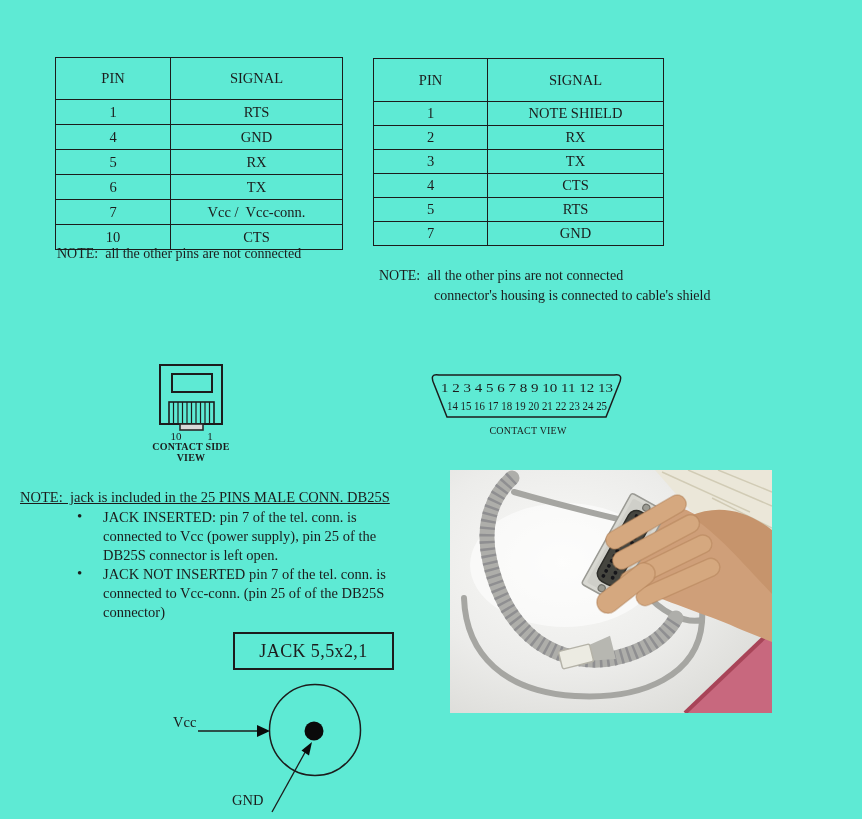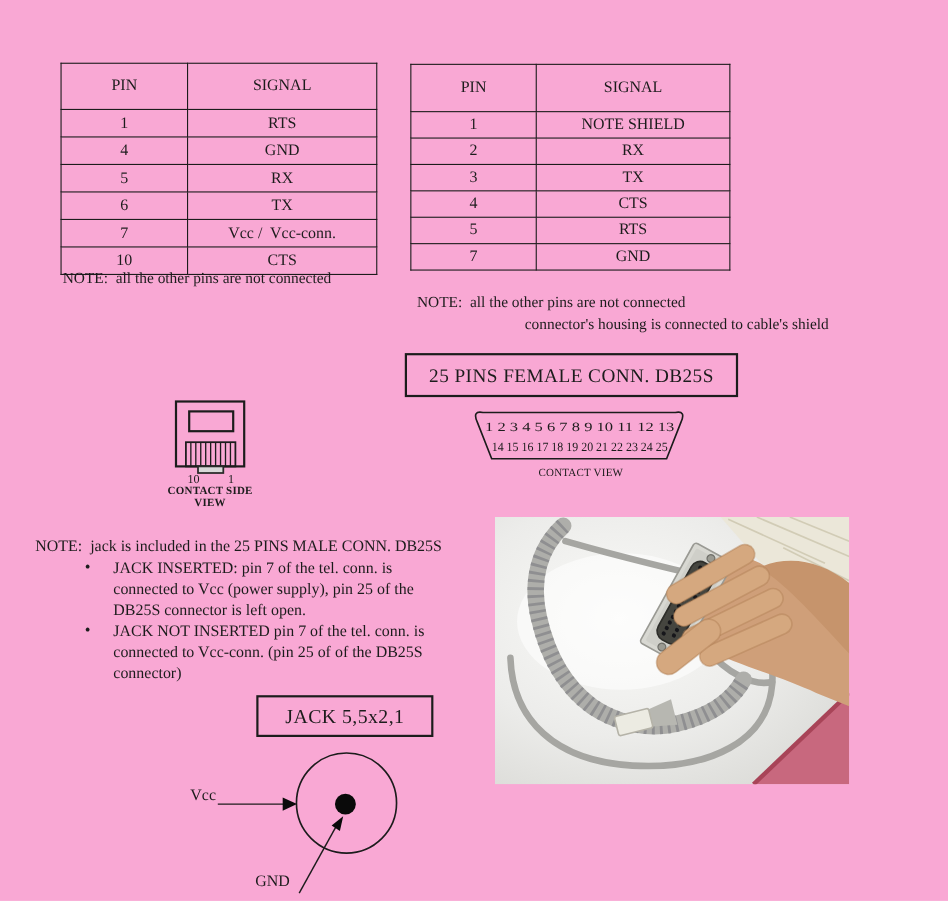--- a/index.html
+++ b/index.html
@@ -1,16 +1,16 @@
 <!DOCTYPE html>
 <html><head>
 <meta charset="utf-8">
 <style>
   html,body{margin:0;padding:0;background:#ffffff;}
-  .page{position:relative;width:862px;height:819px;background:#f9a8d4;
+  .page{position:relative;width:862px;height:819px;background:#5eead4;
         font-family:"Liberation Serif", serif;color:#1c1c1c;overflow:hidden;}
   .abs{position:absolute;}
   table.pins{border-collapse:collapse;position:absolute;table-layout:fixed;}
   table.pins th, table.pins td{
     border:1.6px solid #1c1c1c;text-align:center;vertical-align:middle;
     font-weight:normal;font-size:14.5px;padding:0;white-space:pre;}
   .t-left th{height:41px;} .t-left td{height:24px;}
   .t-right th{height:42px;} .t-right td{height:23px;}
   .note{font-size:14px;white-space:pre-wrap;line-height:18px;}
   .conn-label{border:2px solid #1c1c1c;text-align:center;
@@ -100,23 +100,22 @@
           <td>5</td>
           <td>RTS</td>
         </tr>
       <tr>
           <td>7</td>
           <td>GND</td>
         </tr>
     </tbody>
   </table>
   <div class="abs note" style="left:379px;top:267px;width:340px;">NOTE:  all the other pins are not connected</div>
-  <div class="abs note" style="left:434px;top:287px;width:340px;margin-left:43px;">connector's housing is connected to cable's shield</div>
-
-  <div class="abs conn-label" style="left:368px;top:321px;width:299px;height:36px;">25 PINS FEMALE CONN. DB25S</div>
+  <div class="abs note" style="left:434px;top:287px;width:340px;">connector's housing is connected to cable's shield</div>
+
 
   <svg class="abs" style="left:150px;top:362px;" width="90" height="72" viewBox="0 0 90 72">
     <rect x="10" y="3" width="62" height="59" fill="none" stroke="#1c1c1c" stroke-width="2"></rect>
     <rect x="22" y="12" width="40" height="18" fill="none" stroke="#1c1c1c" stroke-width="2"></rect>
     <rect x="19" y="40" width="45" height="22" fill="none" stroke="#1c1c1c" stroke-width="1.6"></rect>
     <g stroke="#1c1c1c" stroke-width="1.2">
       <line x1="23.5" y1="40" x2="23.5" y2="62"></line>
         <line x1="28" y1="40" x2="28" y2="62"></line>
       <line x1="32.5" y1="40" x2="32.5" y2="62"></line>
         <line x1="37" y1="40" x2="37" y2="62"></line>
@@ -132,21 +131,21 @@
   <div class="abs pin-num" style="left:202px;top:430px;width:16px;">1</div>
   <div class="abs small-cap" style="left:141px;top:441px;width:100px;font-weight:bold;">CONTACT SIDE VIEW</div>
 
   <svg class="abs" style="left:423px;top:372px;" width="210" height="52" viewBox="0 0 210 52">
     <path d="M16,3 L191,3 Q201,1 196,12 L183,45 L24,45 L11,12 Q6,1 16,3 Z" fill="none" stroke="#1c1c1c" stroke-width="1.5"></path>
     <text x="104" y="20" font-size="11.5" text-anchor="middle" textLength="172" lengthAdjust="spacingAndGlyphs">1 2 3 4 5 6 7 8 9 10 11 12 13</text>
     <text x="104" y="38" font-size="11.5" text-anchor="middle" textLength="160" lengthAdjust="spacingAndGlyphs">14 15 16 17 18 19 20 21 22 23 24 25</text>
   </svg>
   <div class="abs small-cap" style="left:463px;top:425px;width:130px;">CONTACT VIEW</div>
 
-  <div class="abs jack-heading" style="left:32px;top:489px;width:420px;">NOTE:  jack is included in the 25 PINS MALE CONN. DB25S</div>
+  <div class="abs jack-heading" style="left:20px;top:489px;width:420px;text-decoration:underline;">NOTE:  jack is included in the 25 PINS MALE CONN. DB25S</div>
   <ul class="abs jack-bullets" style="left:75px;top:508px;">
     <li>JACK INSERTED: pin 7 of the tel. conn. is connected to Vcc (power supply), pin 25 of the DB25S connector is left open.</li>
     <li>JACK NOT INSERTED pin 7 of the tel. conn. is connected to Vcc-conn. (pin 25 of of the DB25S connector)</li>
   </ul>
 
   <div class="abs conn-label" style="left:233px;top:632px;width:157px;height:34px;font-size:18px;">JACK 5,5x2,1</div>
 
   <svg class="abs" style="left:140px;top:665px;" width="260" height="152" viewBox="0 0 260 152">
     <circle cx="175" cy="65" r="45.5" fill="none" stroke="#1c1c1c" stroke-width="1.5"></circle>
     <circle cx="174" cy="66" r="9.5" fill="#0a0a0a"></circle>

